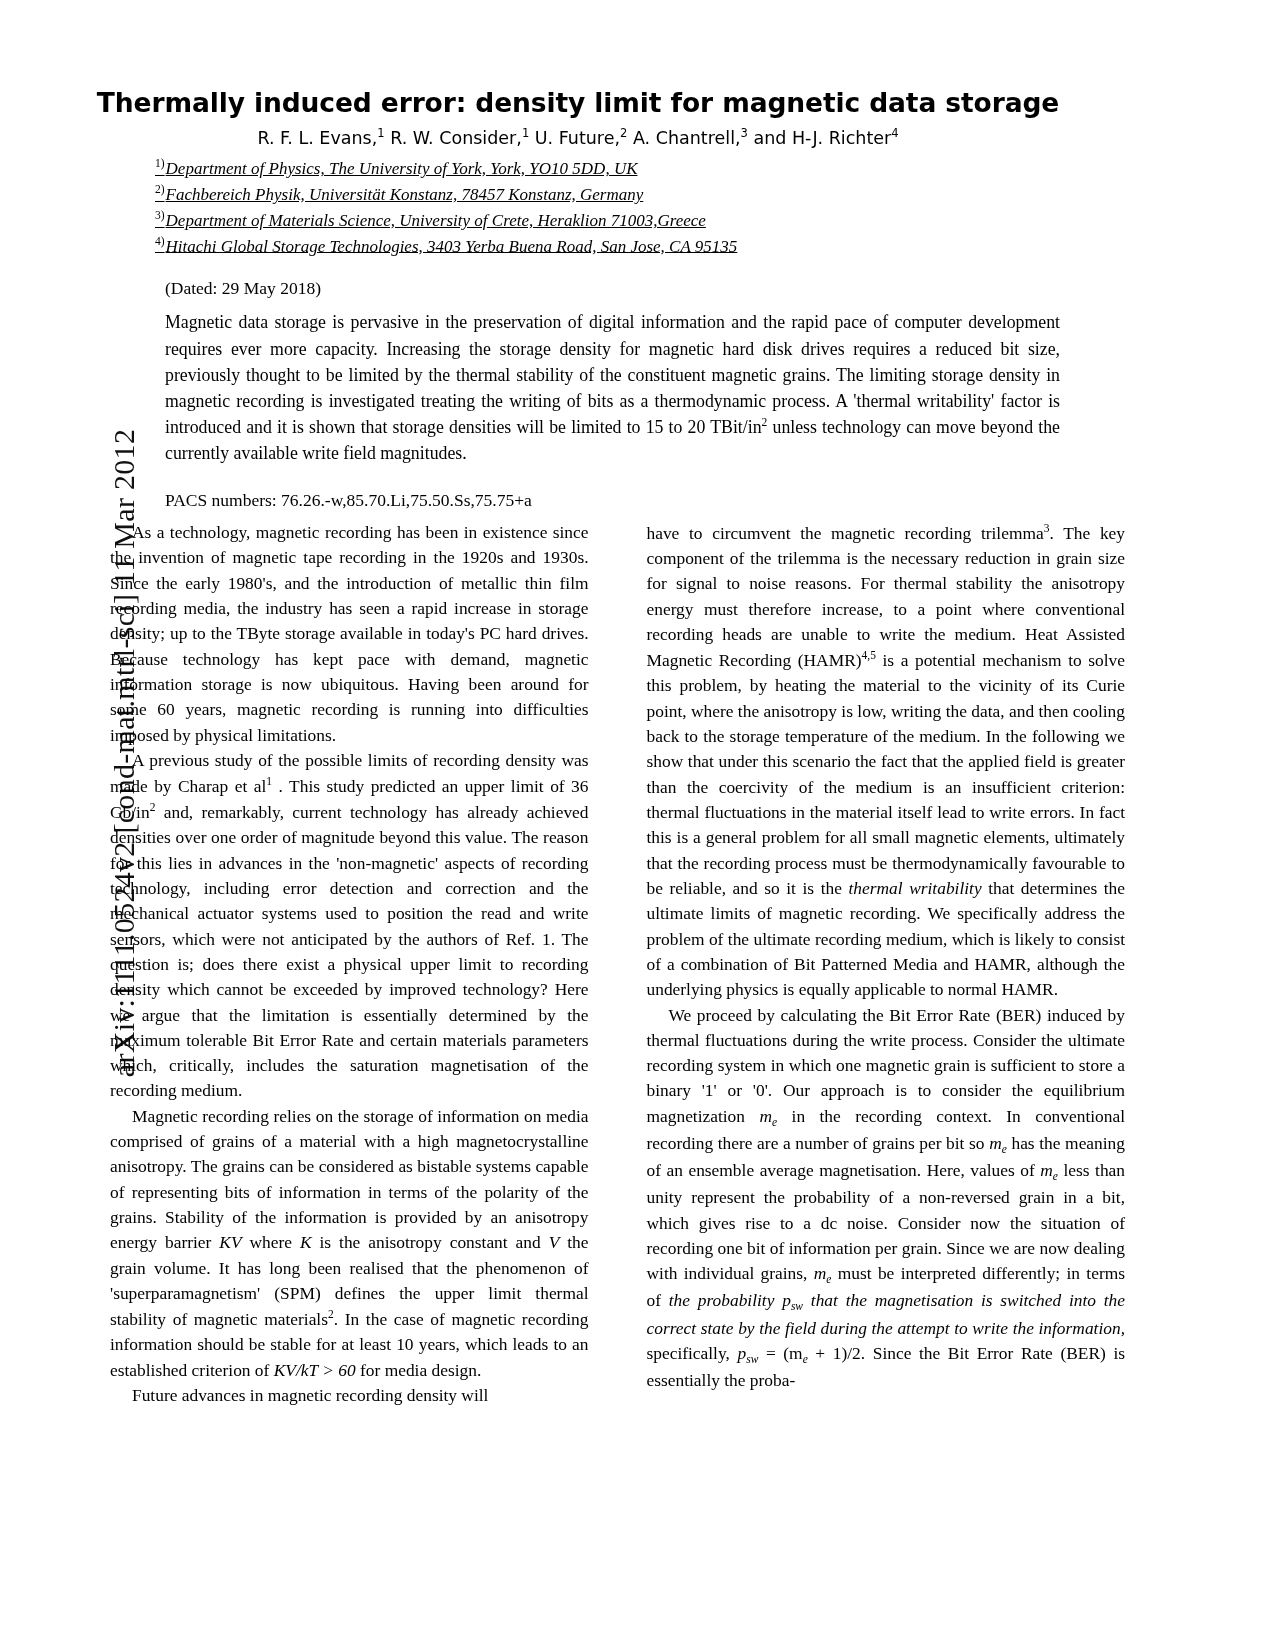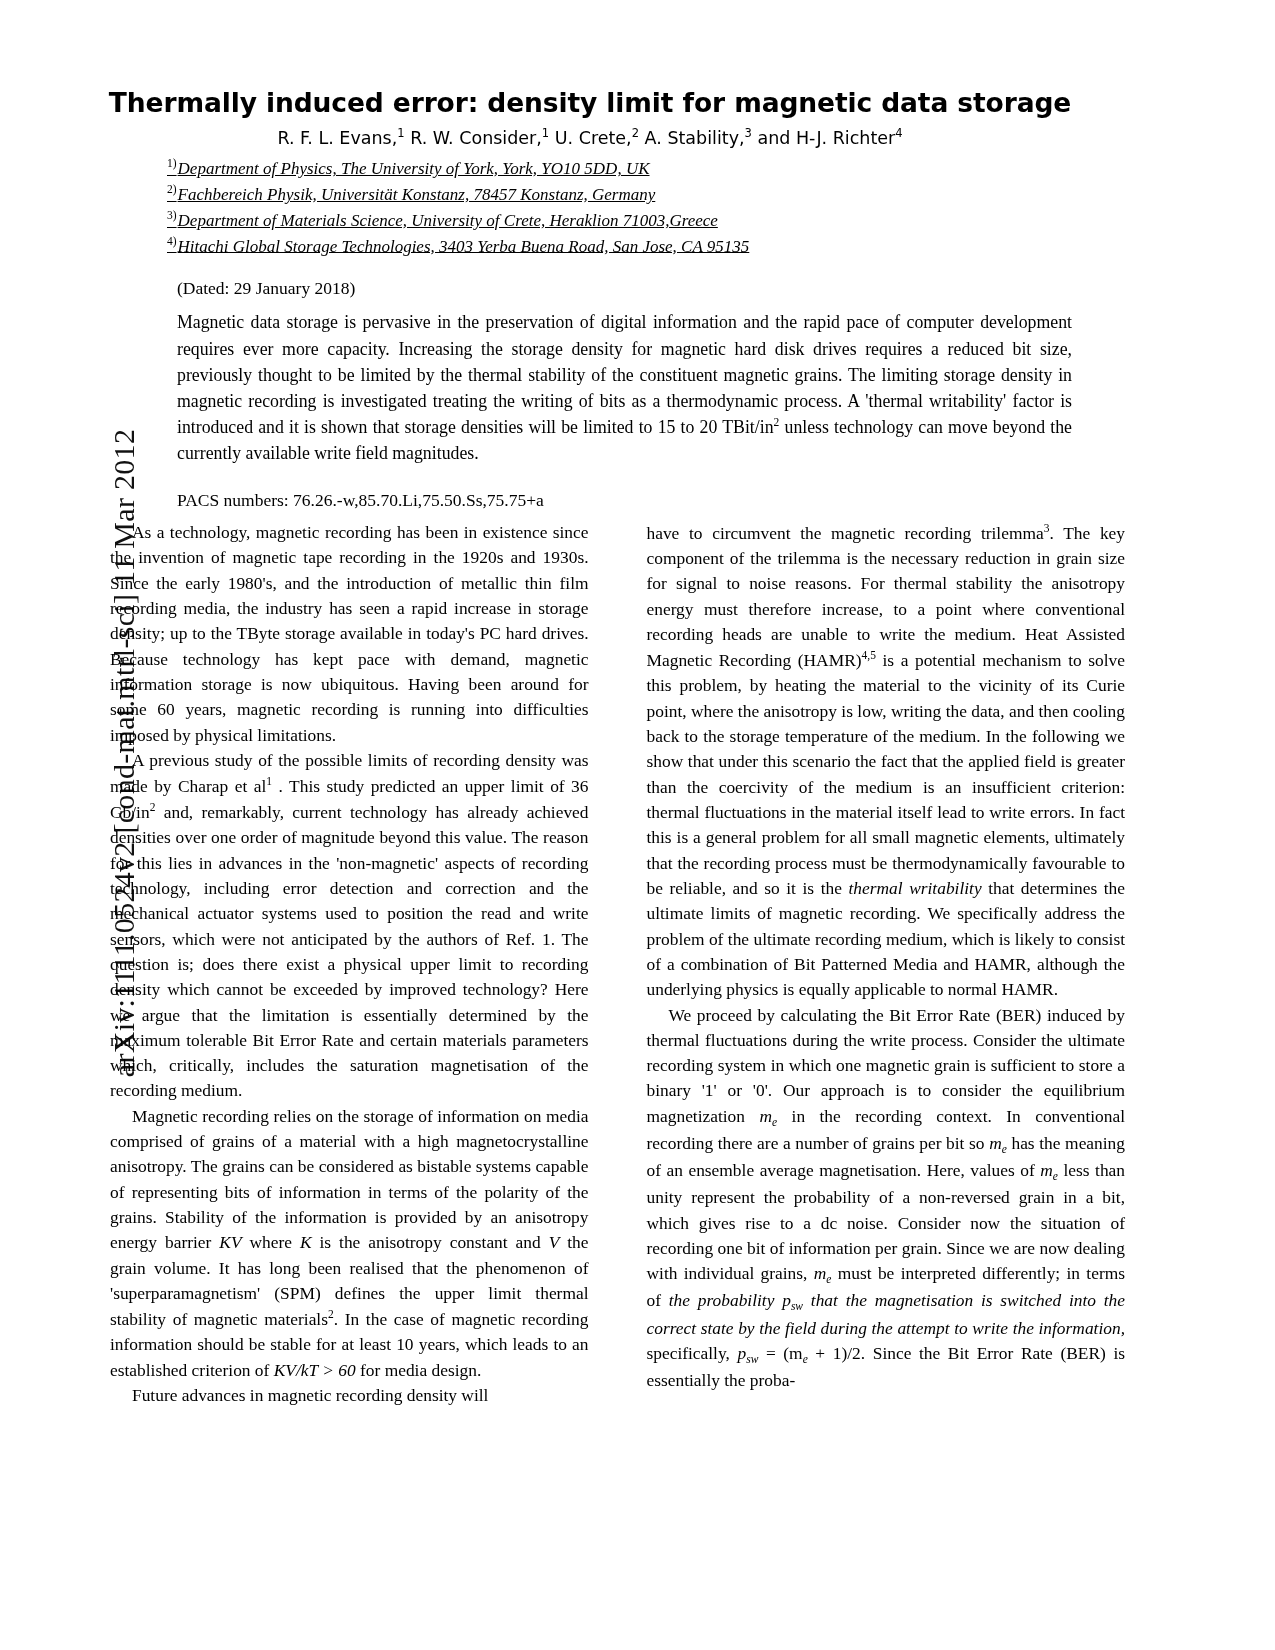--- a/index.html
+++ b/index.html
@@ -29,21 +29,21 @@
     font-size: 30px;
     letter-spacing: 0.3px;
     white-space: nowrap;
     text-align: center;
     color: #111;
   }
 
   
   .head {
     position: absolute;
-    left: 105px;
+    left: 93px;
     top: 88px;
     width: 970px;
   }
   .title {
     font-family: "DejaVu Sans", "Liberation Sans", sans-serif;
     font-size: 26.5px;
     font-weight: bold;
     text-align: center;
     letter-spacing: -0.1px;
     margin: 0 0 9px 0;
@@ -129,33 +129,33 @@
 <div class="page">
 
   <div class="arxiv-stamp">arXiv:1111.0524v2  [cond-mat.mtrl-sci]  11 Mar 2012</div>
 
   <div class="head">
     <h1 class="title">Thermally induced error: density limit for magnetic data storage</h1>
 
     <div class="authors">
       <span>R. F. L. Evans,</span><sup>1</sup>
       <span>R. W. Consider,</span><sup>1</sup>
-      <span>U. Crete,</span><sup>2</sup>
-      <span>A. Stability,</span><sup>3</sup>
+      <span>U. Future,</span><sup>2</sup>
+      <span>A. Chantrell,</span><sup>3</sup>
       <span>and H-J. Richter</span><sup>4</sup>
     </div>
 
     <div class="affil-block">
       <div class="affil"><sup>1)</sup><span>Department of Physics, The University of York, York, YO10 5DD, UK</span></div>
       <div class="affil"><sup>2)</sup><span>Fachbereich Physik, Universität Konstanz, 78457 Konstanz, Germany</span></div>
       <div class="affil"><sup>3)</sup><span>Department of Materials Science, University of Crete, Heraklion 71003,Greece</span></div>
       <div class="affil"><sup>4)</sup><span>Hitachi Global Storage Technologies, 3403 Yerba Buena Road, San Jose, CA 95135</span></div>
     </div>
 
-    <div class="dated">(Dated: 29 January 2018)</div>
+    <div class="dated">(Dated: 29 May 2018)</div>
 
     <div class="abstract"><span>Magnetic data storage is pervasive in the preservation of digital information and the rapid pace of computer development requires ever more capacity. Increasing the storage density for magnetic hard disk drives requires a reduced bit size, previously thought to be limited by the thermal stability of the constituent magnetic grains. The limiting storage density in magnetic recording is investigated treating the writing of bits as a thermodynamic process. A 'thermal writability' factor is introduced and it is shown that storage densities will be limited to 15 to 20 TBit/in</span><sup class="ref">2</sup><span> unless technology can move beyond the currently available write field magnitudes.</span></div>
 
     <div class="pacs">PACS numbers: 76.26.-w,85.70.Li,75.50.Ss,75.75+a</div>
   </div>
 
   <div class="body-cols">
 
     <div class="col">
       <p><span>As a technology, magnetic recording has been in existence since the invention of magnetic tape recording in the 1920s and 1930s. Since the early 1980's, and the introduction of metallic thin film recording media, the industry has seen a rapid increase in storage density; up to the TByte storage available in today's PC hard drives. Because technology has kept pace with demand, magnetic information storage is now ubiquitous. Having been around for some 60 years, magnetic recording is running into difficulties imposed by physical limitations.</span></p>

